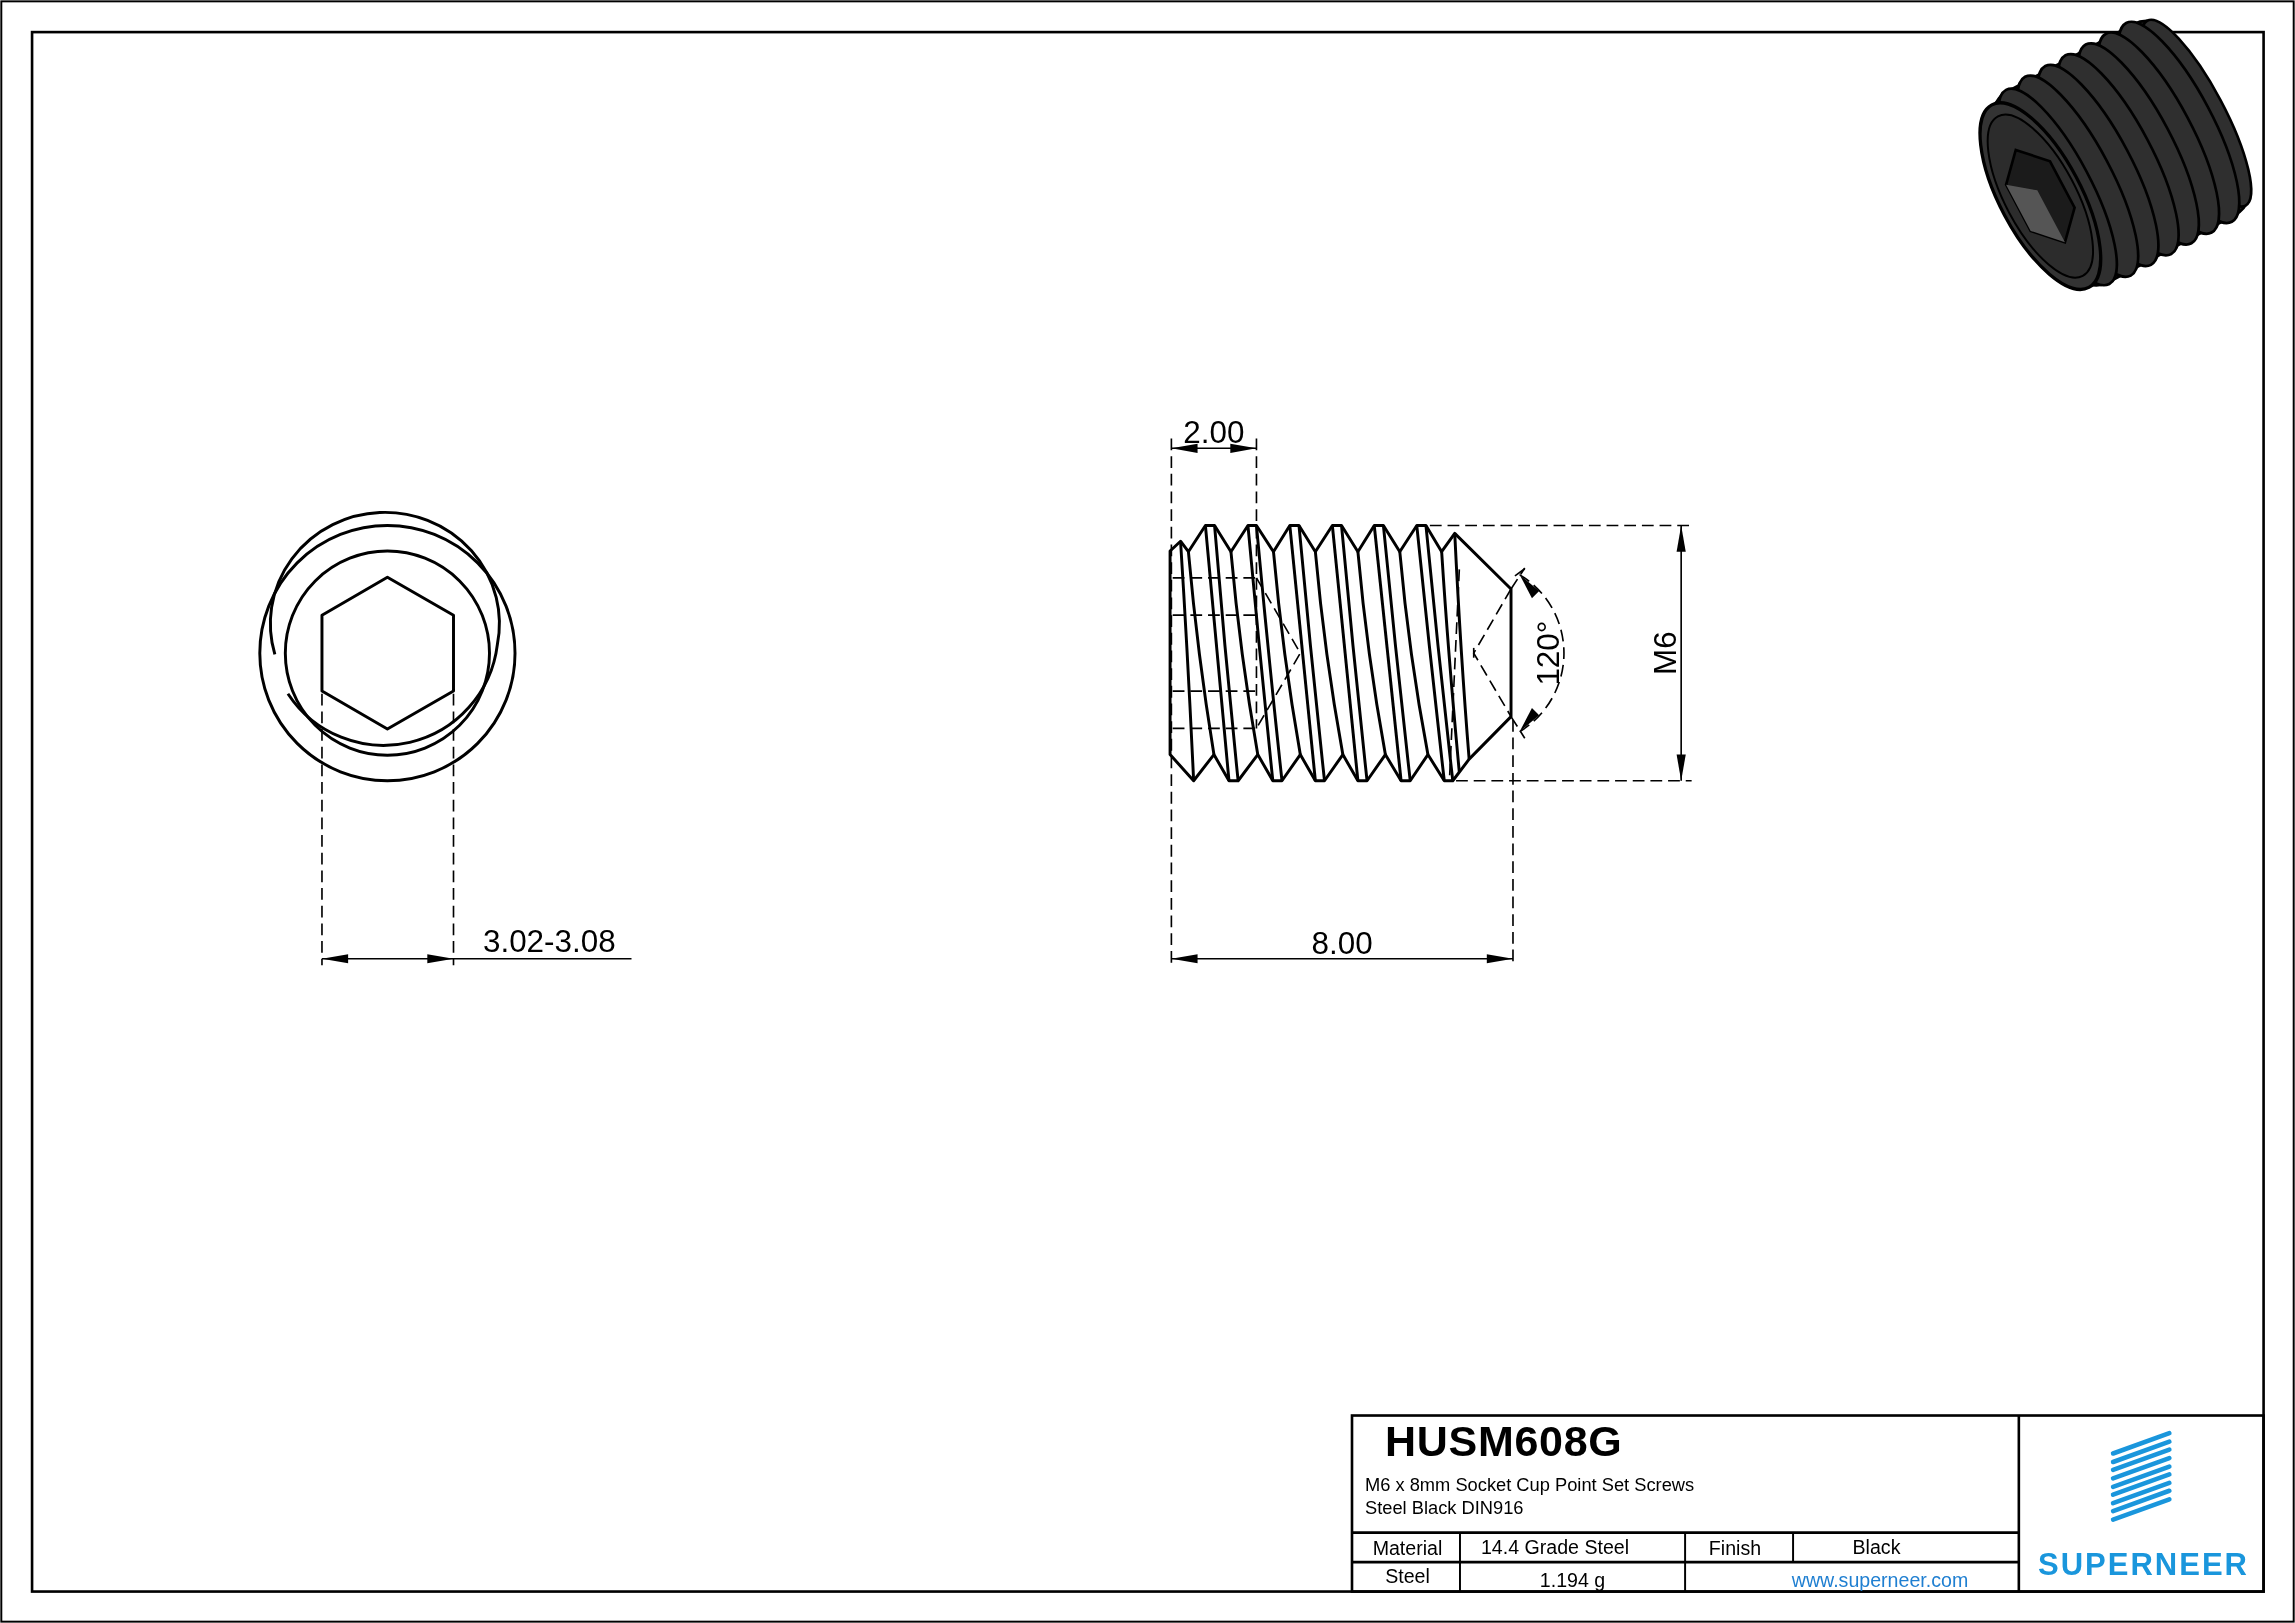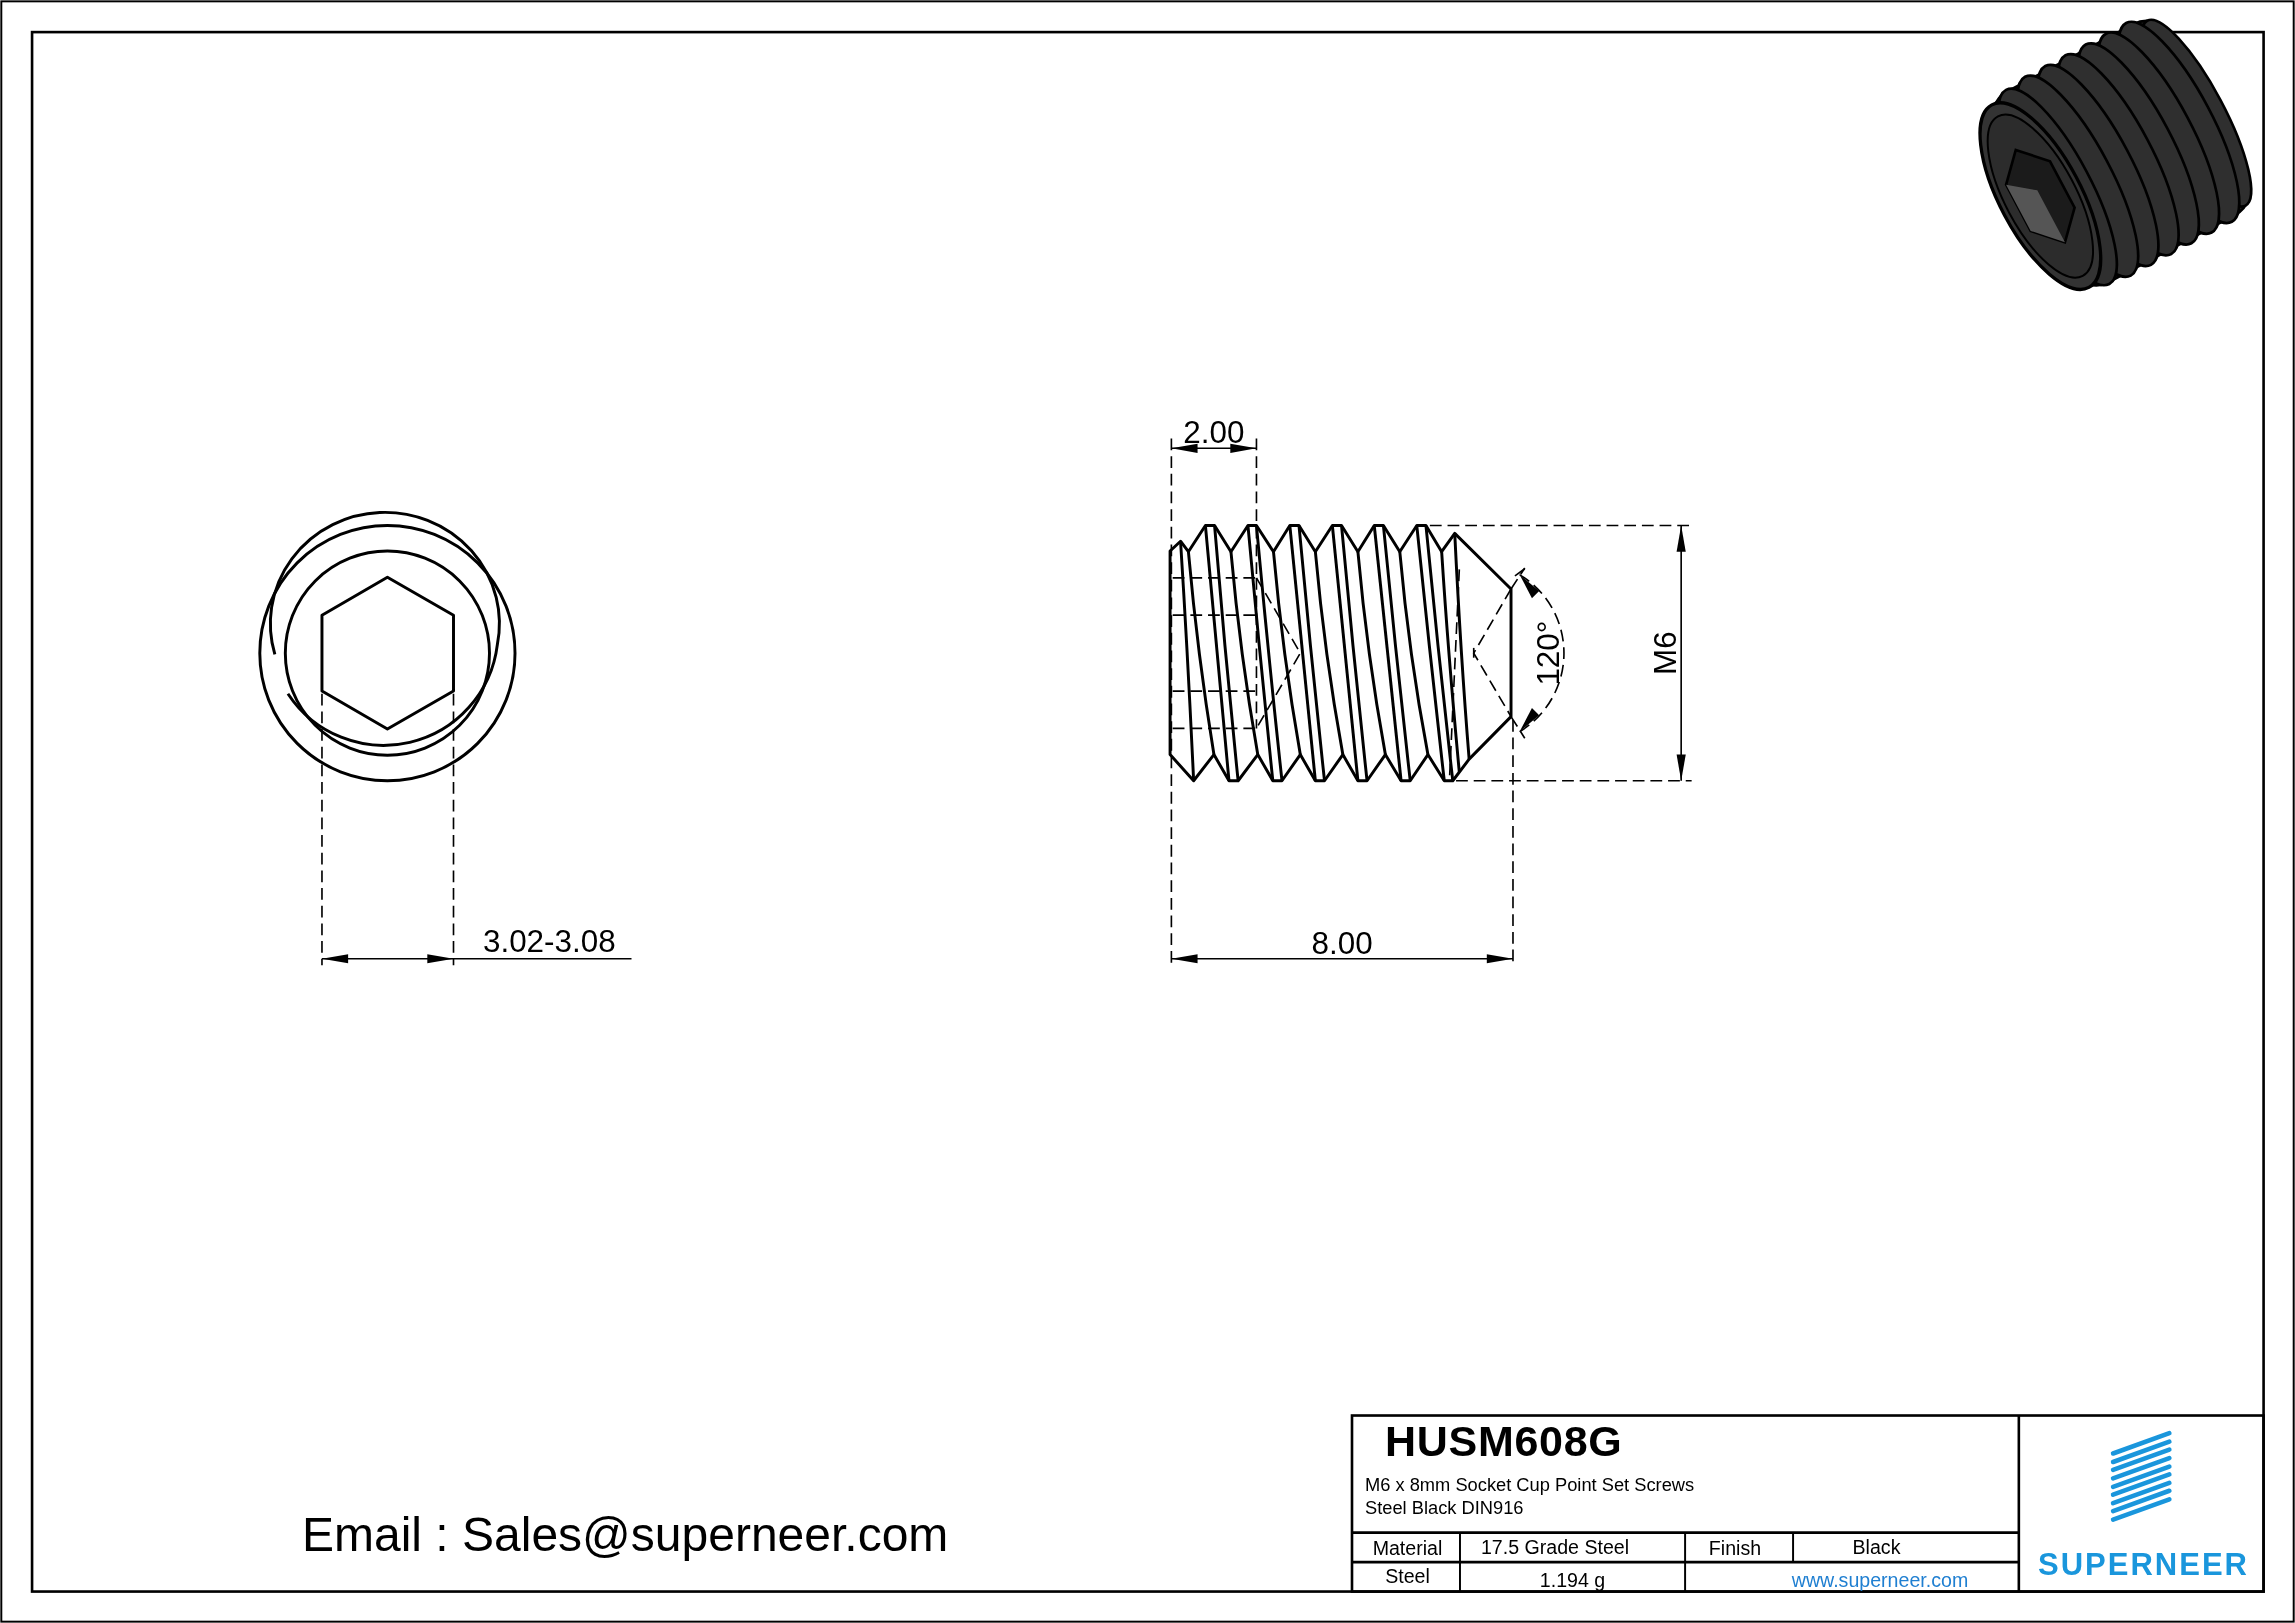--- a/index.html
+++ b/index.html
@@ -166,28 +166,27 @@
     <line x1="3229" y1="2259" x2="3315" y2="2228"></line>
     <line x1="3229" y1="2272" x2="3315" y2="2241"></line>
     <line x1="3229" y1="2284" x2="3315" y2="2253"></line>
     <line x1="3229" y1="2297" x2="3315" y2="2266"></line>
     <line x1="3229" y1="2309" x2="3315" y2="2278"></line>
     <line x1="3229" y1="2322" x2="3315" y2="2291"></line>
   </g>
 </svg>
 
 <div class="html-layer">
-  <div class="email">Email : Sales@superneer.com</div>
 
   <div class="tb-title">HUSM608G</div>
   <div class="tb-desc" style="top:1476px;">M6 x 8mm Socket Cup Point Set Screws</div>
   <div class="tb-desc" style="top:1499px;">Steel Black DIN916</div>
 
   <div class="tb-cell" style="left:1354px; top:1539px; width:107px;">Material</div>
-  <div class="tb-cell" style="left:1460px; top:1538px; width:190px;">17.5 Grade Steel</div>
+  <div class="tb-cell" style="left:1460px; top:1538px; width:190px;">14.4 Grade Steel</div>
   <div class="tb-cell" style="left:1685px; top:1539px; width:100px;">Finish</div>
   <div class="tb-cell" style="left:1793px; top:1538px; width:167px;">Black</div>
   <div class="tb-cell" style="left:1354px; top:1567px; width:107px;">Steel</div>
   <div class="tb-cell" style="left:1460px; top:1571px; width:225px;">1.194 g</div>
   <div class="tb-cell tb-url" style="left:1685px; top:1571px; width:334px;padding-left:28px;">www.superneer.com</div>
 
   <div class="brand">SUPERNEER</div>
 </div>
 
 

